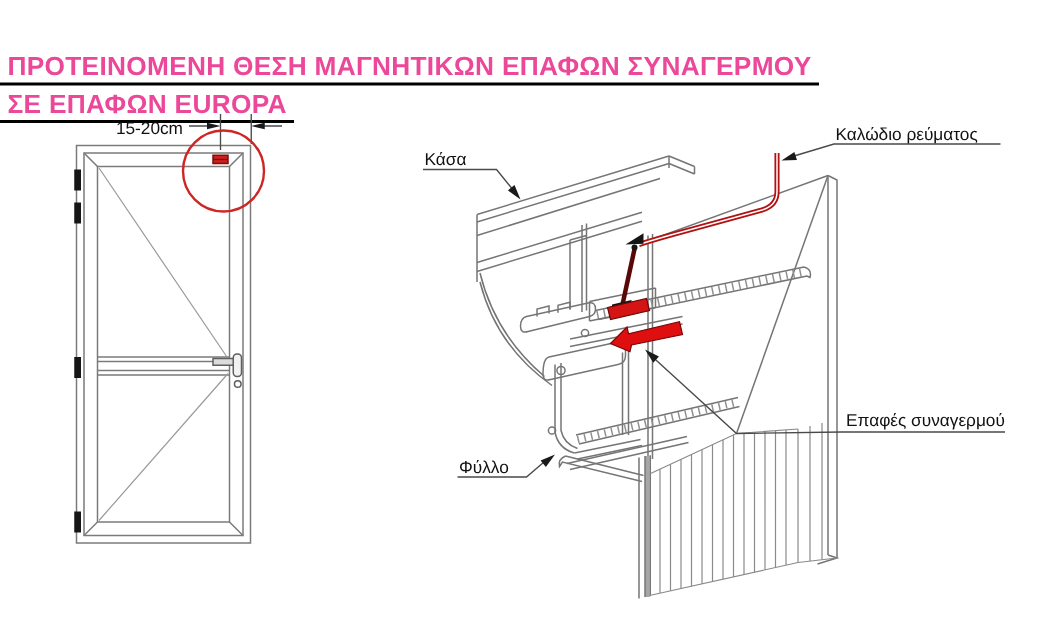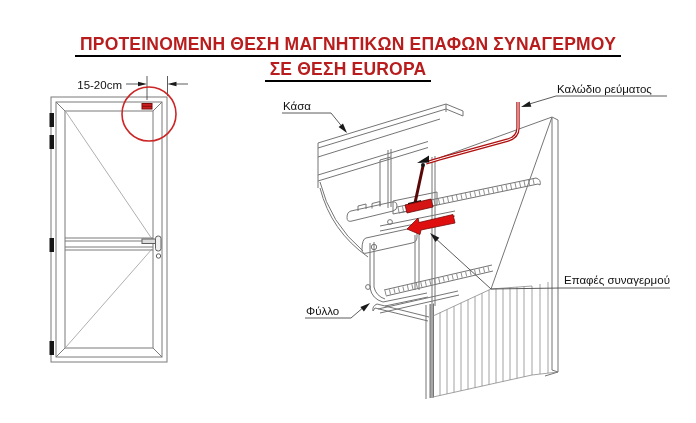--- a/index.html
+++ b/index.html
@@ -1,36 +1,36 @@
 <!DOCTYPE html>
 <html><head>
 <meta charset="utf-8">
 <style>
   html,body{margin:0;padding:0;background:#ffffff;}
   #page{position:relative;width:696px;height:423px;background:#fff;overflow:hidden;
         font-family:"Liberation Sans", sans-serif;}
-  #title-block{position:absolute;top:34px;left:0;width:100%;text-align:center;color:#b91c1c;}
+  #title-block{position:absolute;top:34px;left:0;width:100%;text-align:left;color:#ec4899;}
   #title-block .tline{display:block;}
   #title-block .u{display:inline-block;font-weight:bold;font-size:17.5px;letter-spacing:.2px;
                   border-bottom:2px solid #000;padding:0 5px 1px 5px;line-height:1.15;}
   #title-block .tline + .tline{margin-top:2px;}
   svg{position:absolute;left:0;top:0;}
   svg text{font-family:"Liberation Sans", sans-serif;font-size:11.5px;fill:#111;}
   .thin{stroke:#757575;stroke-width:1;fill:none;}
   .thin2{stroke:#8a8a8a;stroke-width:.8;fill:none;}
   .leader{stroke:#4a4a4a;stroke-width:.9;fill:none;}
 </style>
 </head>
 <body>
 
 <div id="page">
 
   <div id="title-block">
     <span class="tline"><span class="u">ΠΡΟΤΕΙΝΟΜΕΝΗ ΘΕΣΗ ΜΑΓΝΗΤΙΚΩΝ ΕΠΑΦΩΝ ΣΥΝΑΓΕΡΜΟΥ</span></span>
-    <span class="tline"><span class="u">ΣΕ ΘΕΣΗ EUROPA</span></span>
+    <span class="tline"><span class="u">ΣΕ ΕΠΑΦΩΝ EUROPA</span></span>
   </div>
 
   <svg width="696" height="423" viewBox="0 0 696 423">
 
     <g stroke="#7b7b7b" stroke-width="1" fill="none">
 
       <rect x="51" y="97" width="116" height="265"></rect>
       <rect x="56" y="102" width="106" height="255"></rect>
       <rect x="65" y="111" width="88" height="237"></rect>
 

